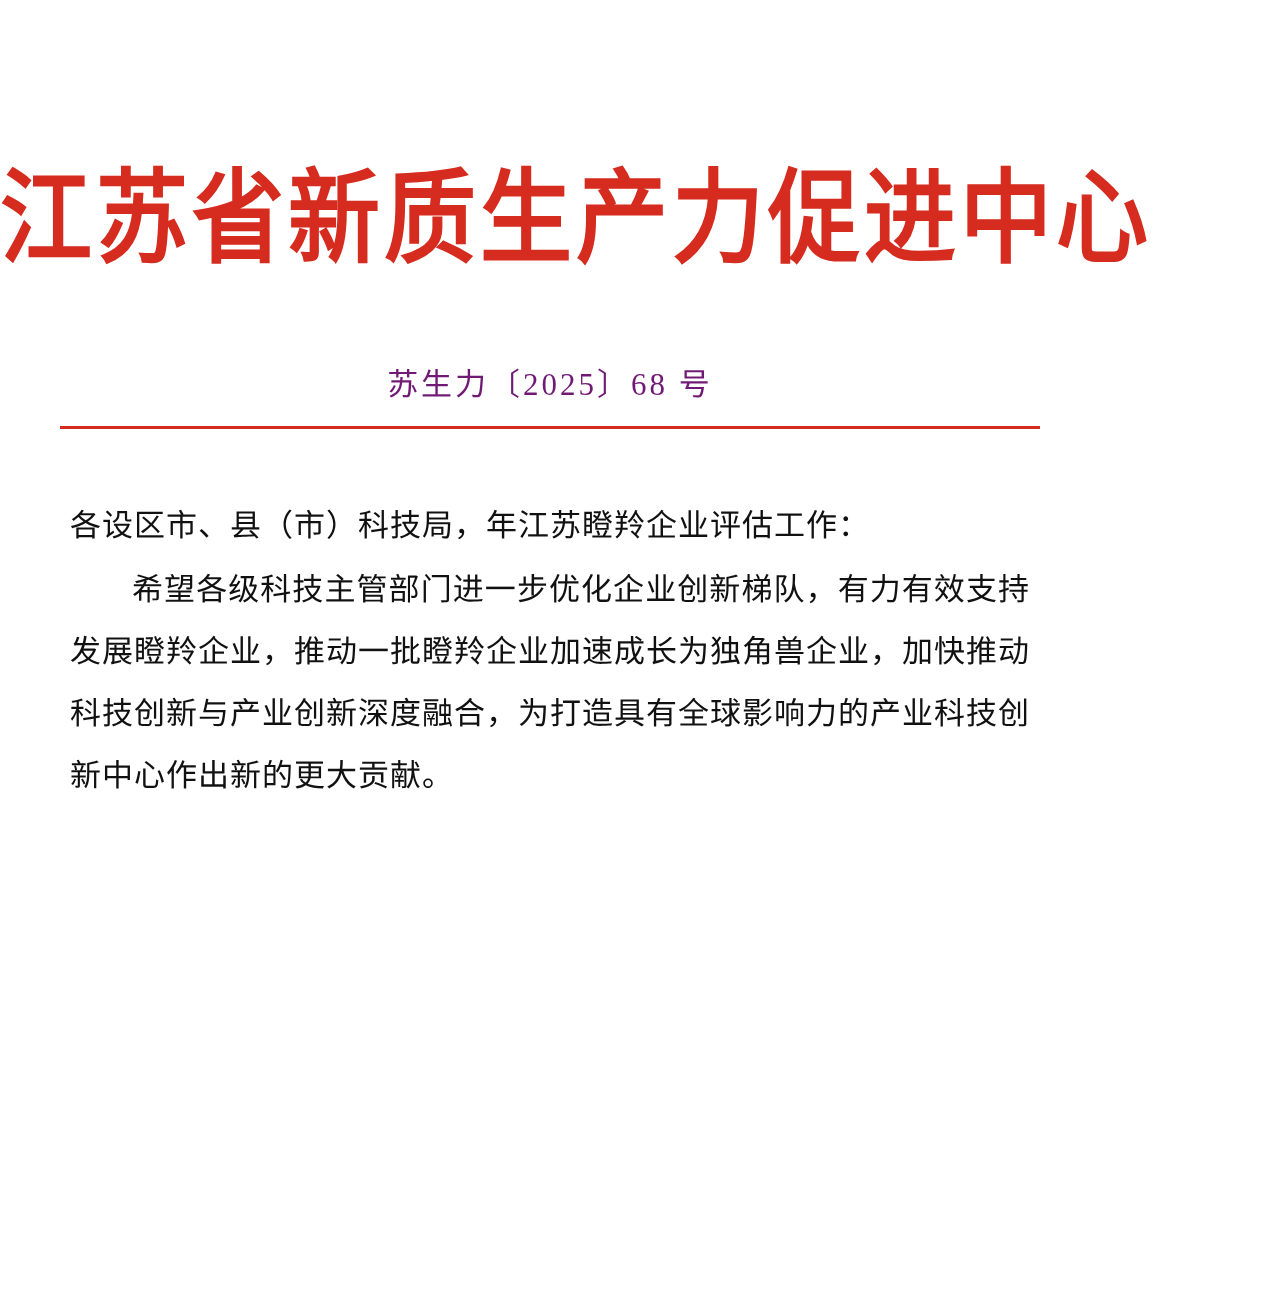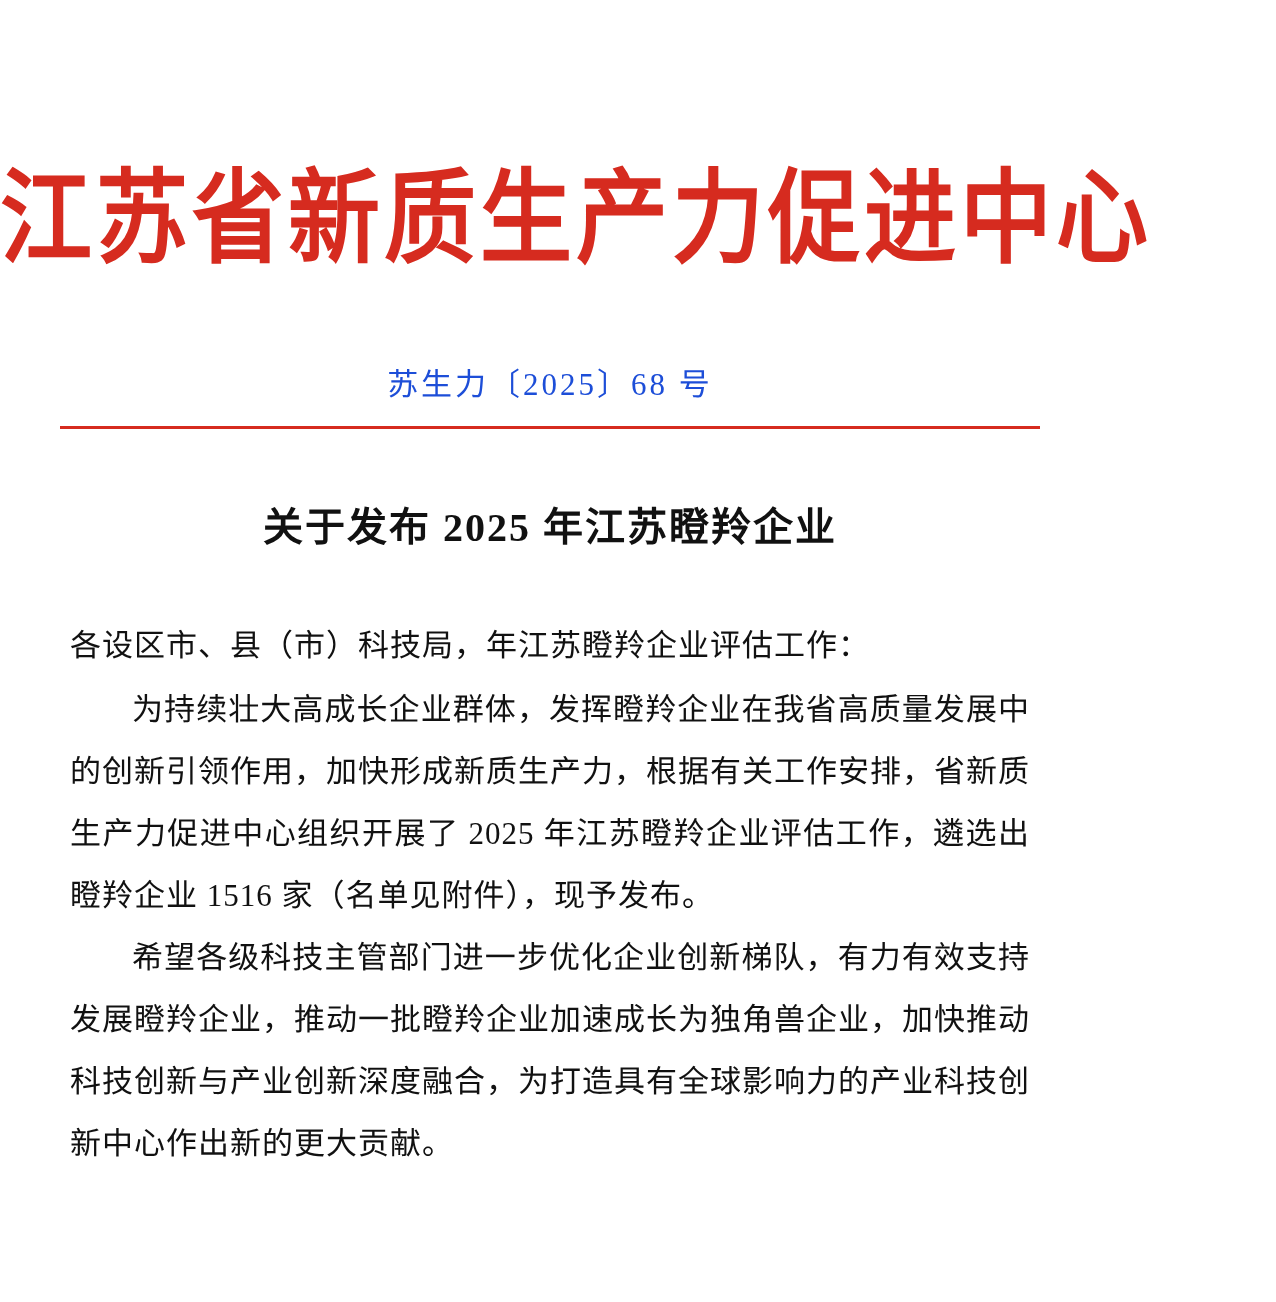--- a/index.html
+++ b/index.html
@@ -42,21 +42,21 @@
   }
 
   
   .docnum-wrap {
     text-align: center;
     margin-top: 96px;
   }
   .docnum {
     font-size: 31px;
     letter-spacing: 3px;
-    color: #1d4ed8;
+    color: #701a75;
     font-family: "Liberation Serif", "DejaVu Serif", serif;
   }
 
   .red-rule {
     width: 980px;
     height: 3px;
     background: #d62b1f;
     margin: 22px auto 0 auto;
   }
 
@@ -101,22 +101,20 @@
     <div class="letterhead-title">江苏省新质生产力促进中心</div>
   </div>
 
   <div class="docnum-wrap">
     <span class="docnum">苏生力〔2025〕68 号</span>
   </div>
 
   <div class="red-rule"></div>
 
   <div class="doc-title">
-    <span class="line">关于发布 2025 年江苏瞪羚企业</span>
   </div>
 
   <div class="body-text">
     <p class="salutation">各设区市、县（市）科技局，年江苏瞪羚企业评估工作：</p>
-    <p class="para">为持续壮大高成长企业群体，发挥瞪羚企业在我省高质量发展中的创新引领作用，加快形成新质生产力，根据有关工作安排，省新质生产力促进中心组织开展了 2025 年江苏瞪羚企业评估工作，遴选出瞪羚企业 1516 家（名单见附件），现予发布。</p>
     <p class="para">希望各级科技主管部门进一步优化企业创新梯队，有力有效支持发展瞪羚企业，推动一批瞪羚企业加速成长为独角兽企业，加快推动科技创新与产业创新深度融合，为打造具有全球影响力的产业科技创新中心作出新的更大贡献。</p>
   </div>
 
 </div>
 
 </body></html>

